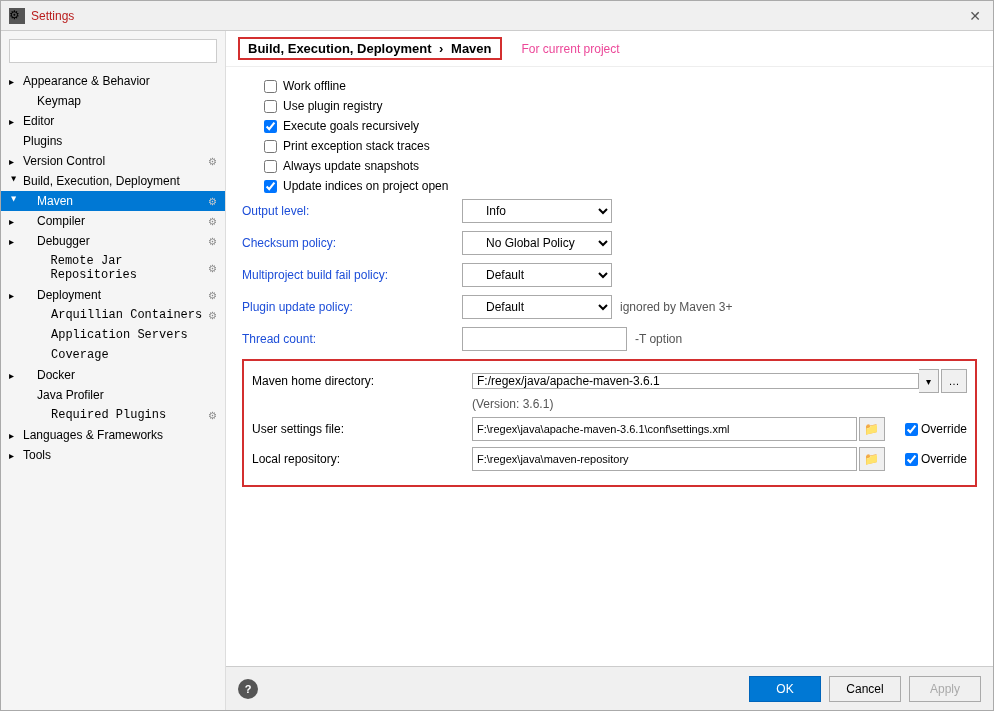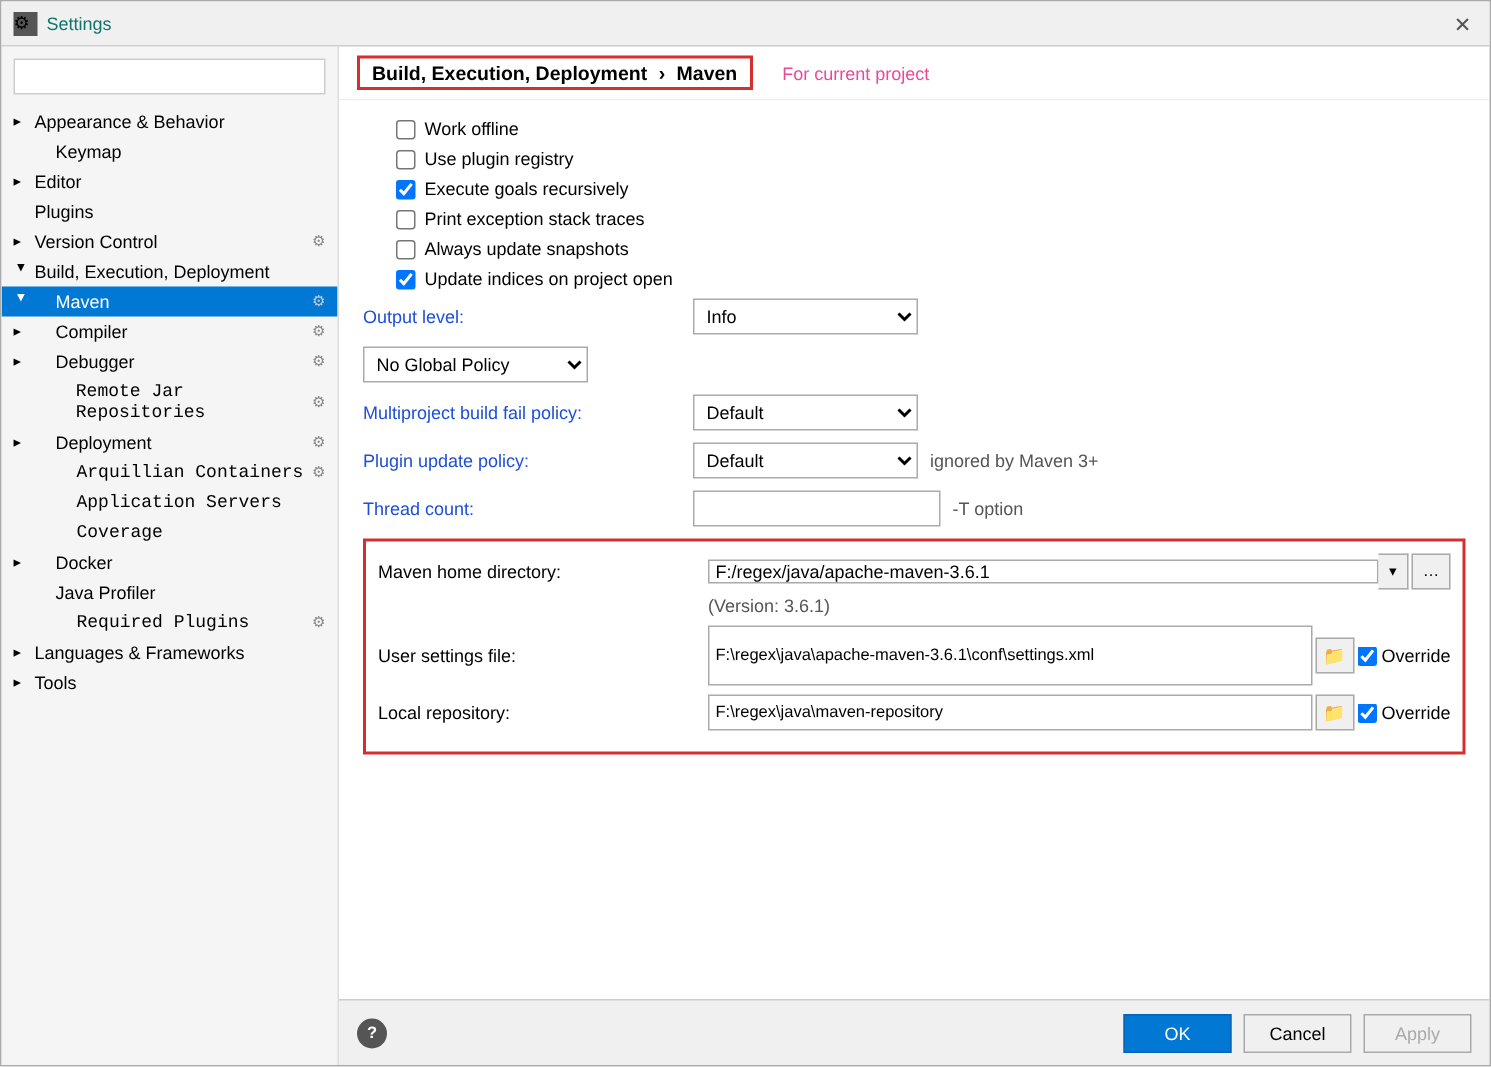--- a/index.html
+++ b/index.html
@@ -30,21 +30,21 @@
       width: 16px;
       height: 16px;
       margin-right: 6px;
       background: #555;
       display: inline-block;
     }
     
     .title-bar-text {
       flex: 1;
       font-size: 12px;
-      color: #0f766e;
+      color: #b91c1c;
     }
     
     .title-bar-close {
       width: 20px;
       height: 20px;
       display: flex;
       align-items: center;
       justify-content: center;
       cursor: pointer;
       font-size: 14px;
@@ -192,21 +192,21 @@
       display: flex;
       align-items: center;
       flex: 1;
     }
     
     select {
       height: 24px;
       font-size: 12px;
       border: 1px solid #aaa;
       background: #fff;
-      padding: 0 4px;
+      padding: 0 19px;
       min-width: 150px;
     }
     
     .text-input {
       height: 24px;
       font-size: 12px;
       border: 1px solid #aaa;
       background: #fff;
       padding: 0 4px;
       min-width: 150px;
@@ -309,21 +309,21 @@
       background: #f0f0f0;
       cursor: pointer;
       display: flex;
       align-items: center;
       justify-content: center;
     }
     
     .override-checkbox {
       display: flex;
       align-items: center;
-      margin-left: 2px;
+      margin-left: 20px;
       font-size: 12px;
       justify-content: flex-end;
     }
     
     .override-checkbox input {
       margin-right: 3px;
     }
     
     
     .bottom-bar {
@@ -539,20 +539,21 @@
           <div class="field-control">
             <select>
               <option>Info</option>
               <option>Debug</option>
               <option>Quiet</option>
             </select>
           </div>
         </div>
 
         <div class="field-row">
+          <span class="field-label">Checksum policy:</span>
           <div class="field-control">
             <select>
               <option>No Global Policy</option>
               <option>Warn</option>
               <option>Fail</option>
             </select>
           </div>
         </div>
 
         <div class="field-row">
@@ -594,21 +595,21 @@
             <span class="maven-home-label">Maven home directory:</span>
             <input type="text" class="maven-home-input" value="F:/regex/java/apache-maven-3.6.1" style="">
             <div class="maven-home-dropdown">▾</div>
             <div class="maven-home-browse">…</div>
           </div>
 
           <div class="maven-version">(Version: 3.6.1)</div>
 
           <div class="settings-file-row">
             <span class="settings-file-label">User settings file:</span>
-            <input type="text" class="settings-file-path" value="F:\regex\java\apache-maven-3.6.1\conf\settings.xml" style="flex: 1 1 0%; font-size: 11px; height: 40px; border: 1px solid rgb(170, 170, 170);">
+            <input type="text" class="settings-file-path" value="F:\regex\java\apache-maven-3.6.1\conf\settings.xml" style="flex: 1 1 0%; font-size: 11px; height: 24px; border: 1px solid rgb(170, 170, 170);">
             <div class="browse-btn">
               <span>📁</span>
             </div>
             <div class="override-checkbox">
               <input type="checkbox" checked="" id="override1" style="">
               <label for="override1">Override</label>
             </div>
           </div>
 
           <div class="settings-file-row">

